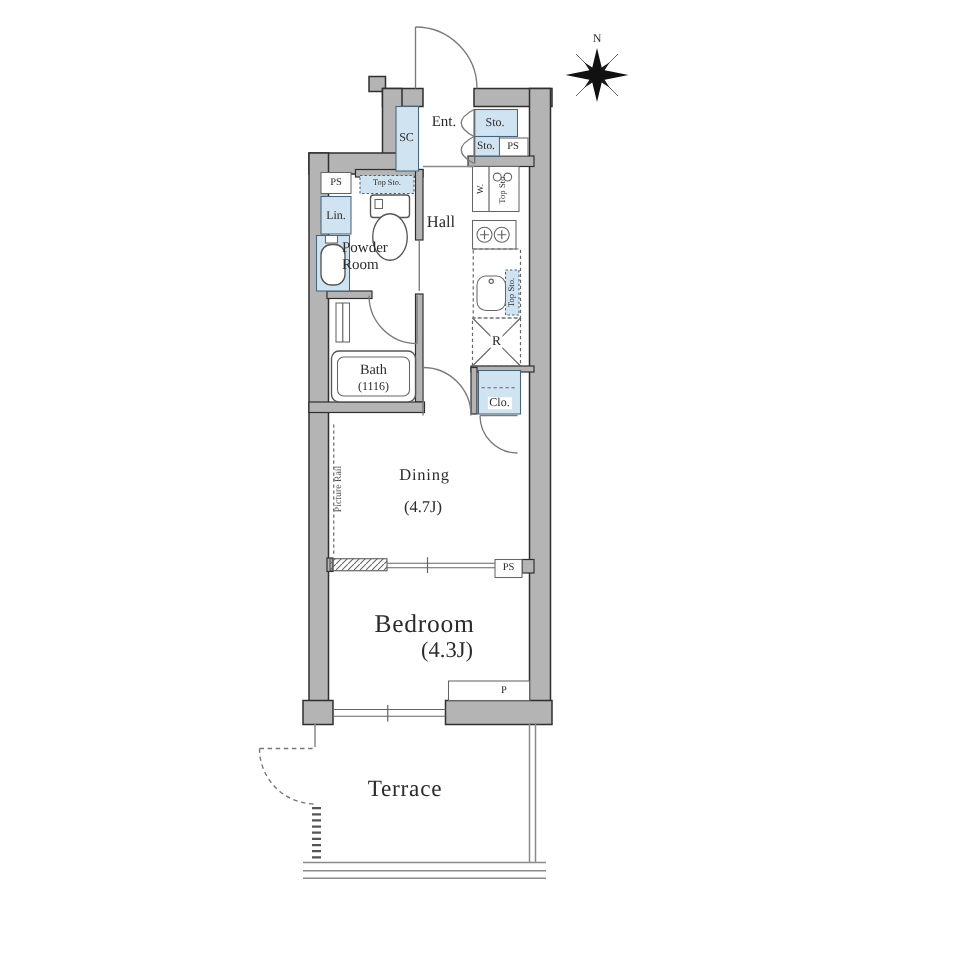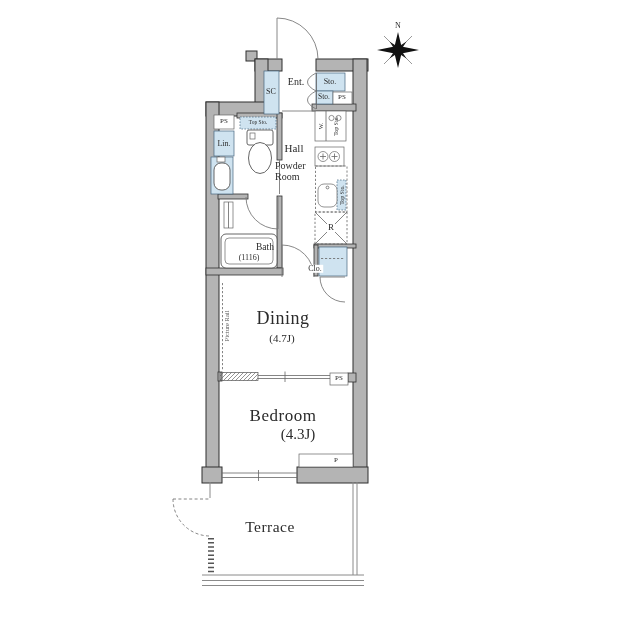--- a/index.html
+++ b/index.html
@@ -158,31 +158,31 @@
   <div class="lbl" style="left:271px;top:92px;font-size:8px;">SC</div>
   <div class="lbl" style="left:330px;top:82px;font-size:8px;">Sto.</div>
   <div class="lbl" style="left:324px;top:97px;font-size:7.5px;">Sto.</div>
   <div class="lbl" style="left:342px;top:98px;font-size:7px;">PS</div>
 
   <div class="lbl rot" style="left:320.5px;top:126px;font-size:6px;">W.</div>
   <div class="lbl rot" style="left:335.5px;top:125.5px;font-size:5.8px;">Top Sto.</div>
   <div class="lbl" style="left:294px;top:149px;font-size:11px;">Hall</div>
   <div class="lbl rot" style="left:341.5px;top:195px;font-size:5.8px;">Top Sto.</div>
   <div class="lbl bgw" style="left:331px;top:228px;font-size:9px;">R</div>
-  <div class="lbl bgw" style="left:315px;top:268.5px;font-size:8px;text-align:right;">Clo.</div>
+  <div class="lbl bgw" style="left:333px;top:268.5px;font-size:8px;text-align:right;">Clo.</div>
 
   <div class="lbl" style="left:224px;top:122px;font-size:7px;">PS</div>
   <div class="lbl" style="left:258px;top:123px;font-size:5.5px;">Top Sto.</div>
   <div class="lbl" style="left:224px;top:143.5px;font-size:8px;">Lin.</div>
-  <div class="lbl blk" style="left:228px;top:161px;width:48px;font-size:10px;margin-left:47px;">Powder Room</div>
+  <div class="lbl blk" style="left:228px;top:161px;width:48px;font-size:10px;">Powder Room</div>
 
-  <div class="lbl" style="left:265px;top:247.5px;font-size:9.5px;font-family:Liberation Serif, serif;">Bath</div>
+  <div class="lbl" style="left:249px;top:247.5px;font-size:9.5px;font-family:Liberation Serif, serif;">Bath</div>
   <div class="lbl" style="left:249px;top:258px;font-size:8px;">(1116)</div>
 
-  <div class="lbl" style="left:283px;top:318px;font-size:18px;letter-spacing:0.5px;">Dining</div>
+  <div class="lbl" style="left:283px;top:318px;font-size:11px;letter-spacing:0.5px;">Dining</div>
   <div class="lbl" style="left:282px;top:339px;font-size:11px;">(4.7J)</div>
   <div class="lbl rot" style="left:227px;top:326px;font-size:6.5px;color:#555;">Picture Rail</div>
   <div class="lbl" style="left:339px;top:379px;font-size:7px;">PS</div>
 
   <div class="lbl" style="left:283px;top:416px;font-size:17px;letter-spacing:0.5px;text-align:center;">Bedroom</div>
   <div class="lbl" style="left:298px;top:434.5px;font-size:15px;">(4.3J)</div>
   <div class="lbl" style="left:336px;top:461px;font-size:7px;">P</div>
 
   <div class="lbl" style="left:270px;top:526.5px;font-size:15.5px;letter-spacing:0.5px;">Terrace</div>
 </div>

